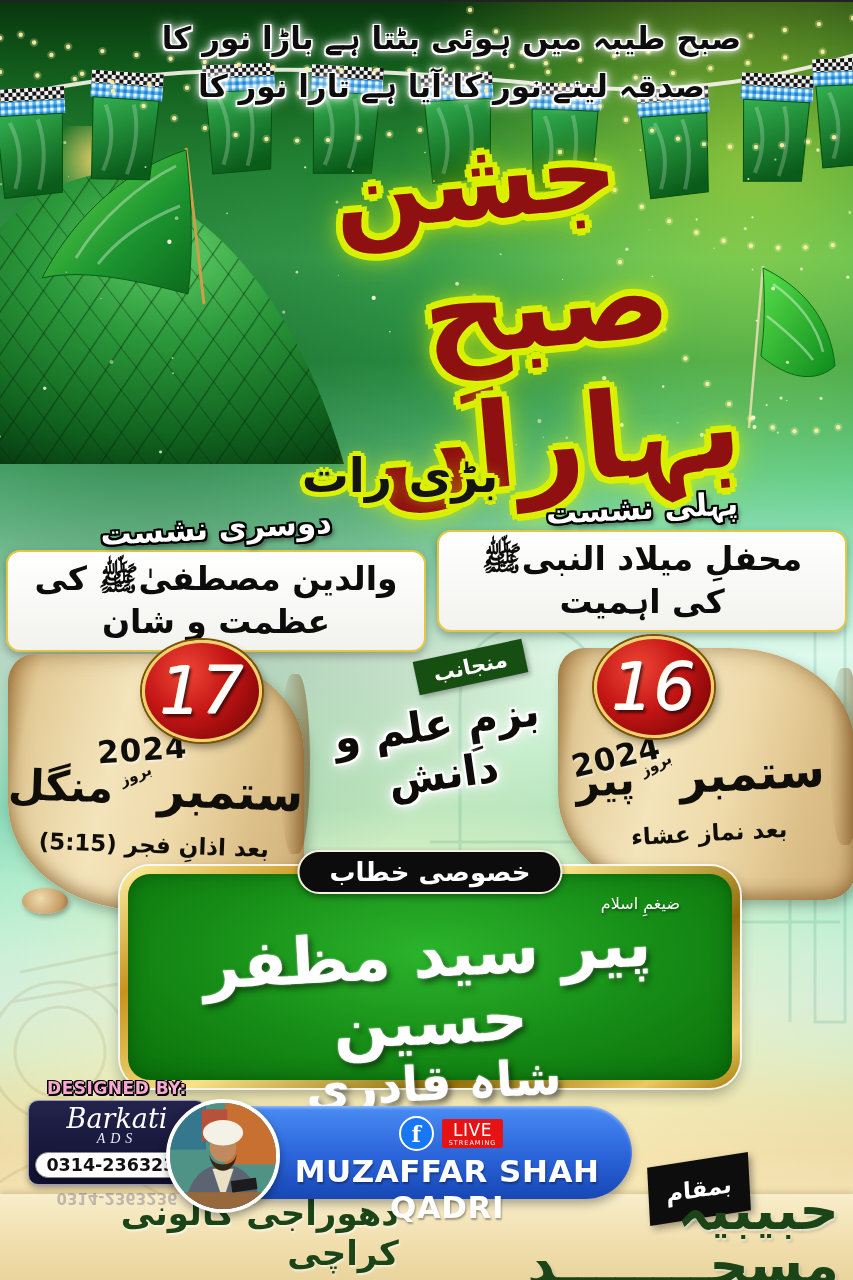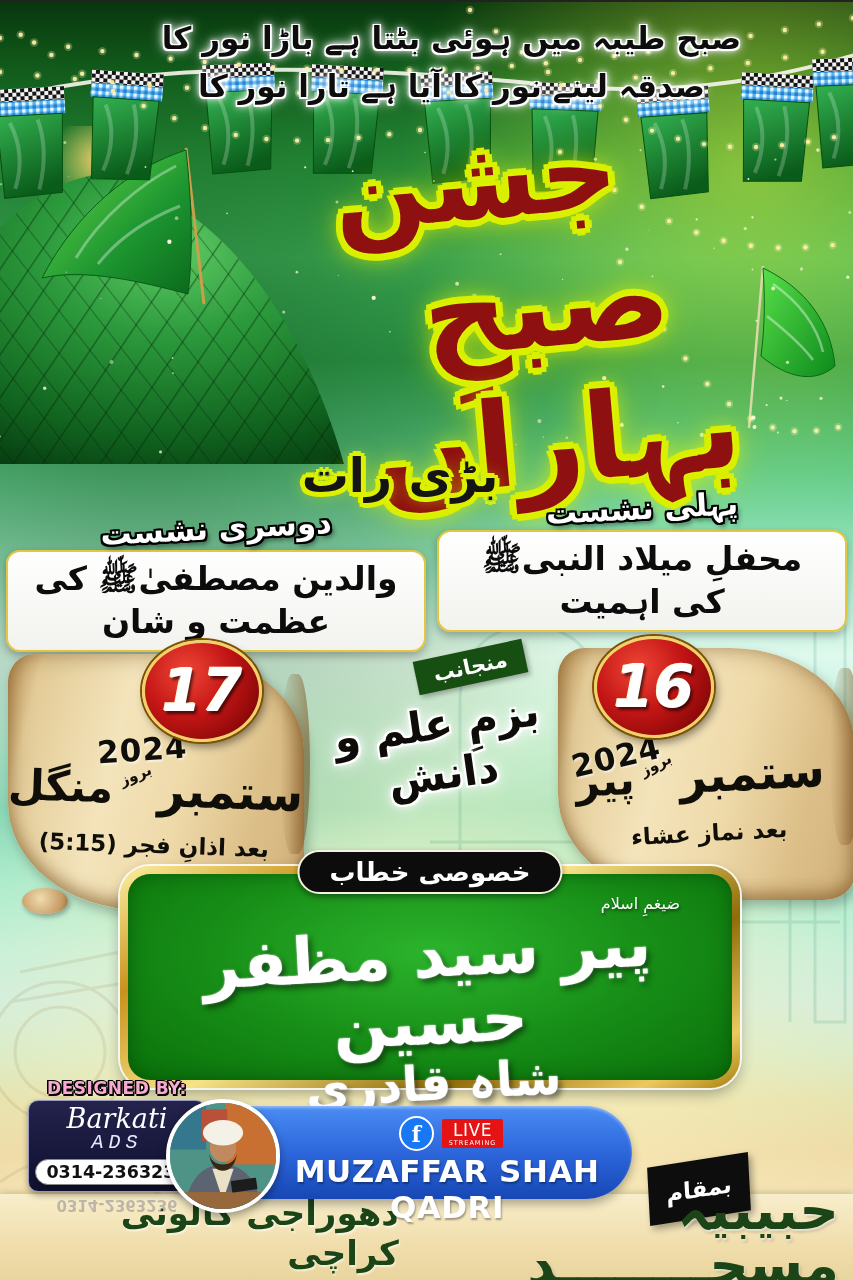--- a/index.html
+++ b/index.html
@@ -70,21 +70,21 @@
   .paper::before{content:"";position:absolute;right:-6px;top:8%;width:30px;height:70%;
     background:linear-gradient(90deg,rgba(120,75,25,.0),rgba(120,75,25,.55));
     border-radius:40%/50%;}
   .paper::after{content:"";position:absolute;left:14px;bottom:-4px;width:46px;height:26px;
     background:radial-gradient(circle at 40% 40%,#f0dcae,#c49a62 70%,#8a6130);
     border-radius:50%;box-shadow:2px 3px 5px rgba(0,0,0,.3);}
   .datebadge{position:absolute;width:114px;height:96px;border-radius:50%;
     background:radial-gradient(circle at 36% 30%,#ef4636,#c31515 45%,#7c0505 88%);
     border:3px solid #f3d06c;box-shadow:0 0 0 2px #7c5200,3px 5px 9px rgba(0,0,0,.45);
     display:flex;align-items:center;justify-content:center;z-index:2;}
-  .datebadge .num{font-size:58px;font-weight:bold;color:#fff;font-style:italic;
+  .datebadge .num{font-size:66px;font-weight:normal;color:#fff;font-style:italic;
     text-shadow:2px 3px 3px rgba(0,0,0,.6),-1px -1px 0 #ffd;}
   .s-content{position:relative;height:100%;text-align:center;direction:rtl;color:#100e08;}
   .s-year{position:absolute;font-size:31px;font-weight:bold;letter-spacing:1px;
     text-shadow:1px 2px 2px rgba(255,255,255,.6);}
   .s-monthrow{position:absolute;display:flex;direction:rtl;align-items:center;gap:6px;
     justify-content:center;width:100%;font-weight:bold;}
   .s-month{font-size:47px;}
   .s-prefix{font-size:15px;transform:rotate(-24deg);margin-top:-28px;}
   .s-weekday{font-size:42px;}
   .s-time{position:absolute;width:100%;font-size:23px;font-weight:bold;direction:rtl;}
@@ -134,21 +134,21 @@
   
   .designer{left:28px;top:1076px;width:178px;z-index:8;text-align:center;}
   .designer .dlabel{font-size:17px;font-weight:bold;color:#f9a8d4;letter-spacing:.5px;
     text-shadow:1.5px 0 0 #000,-1.5px 0 0 #000,0 1.5px 0 #000,0 -1.5px 0 #000,
       1.5px 1.5px 0 #000,-1.5px -1.5px 0 #000;}
   .designer .dbox{margin-top:2px;background:linear-gradient(180deg,#23234c,#101030);
     border:1.5px solid #9a9ac0;border-radius:10px;padding:4px 6px 6px;
     box-shadow:0 3px 6px rgba(0,0,0,.35);}
   .designer .dbrand{font-family:"DejaVu Serif",serif;font-style:italic;font-size:27px;
     color:#fff;line-height:1.05;}
-  .designer .dsub{font-family:Liberation Mono, monospace;font-style:italic;font-size:20px;
+  .designer .dsub{font-family:Liberation Serif, serif;font-style:italic;font-size:14px;
     color:#e8e8ff;letter-spacing:5px;margin-top:-2px;}
   .designer .dphone{margin-top:5px;background:#fff;border-radius:14px;border:1px solid #888;
     font-size:17.5px;font-weight:bold;color:#111;padding:2px 4px;
     box-shadow:0 2px 4px rgba(0,0,0,.35);}
   .designer .ghost{margin-top:4px;font-size:15px;font-weight:bold;color:#303060;
     opacity:.28;transform:scaleY(-1);}
 
   
   .liveband{left:202px;top:1104px;width:430px;height:93px;z-index:8;border-radius:47px;
     background:linear-gradient(180deg,#4a8cf4 0%,#2a63d8 55%,#1747b4 100%);

